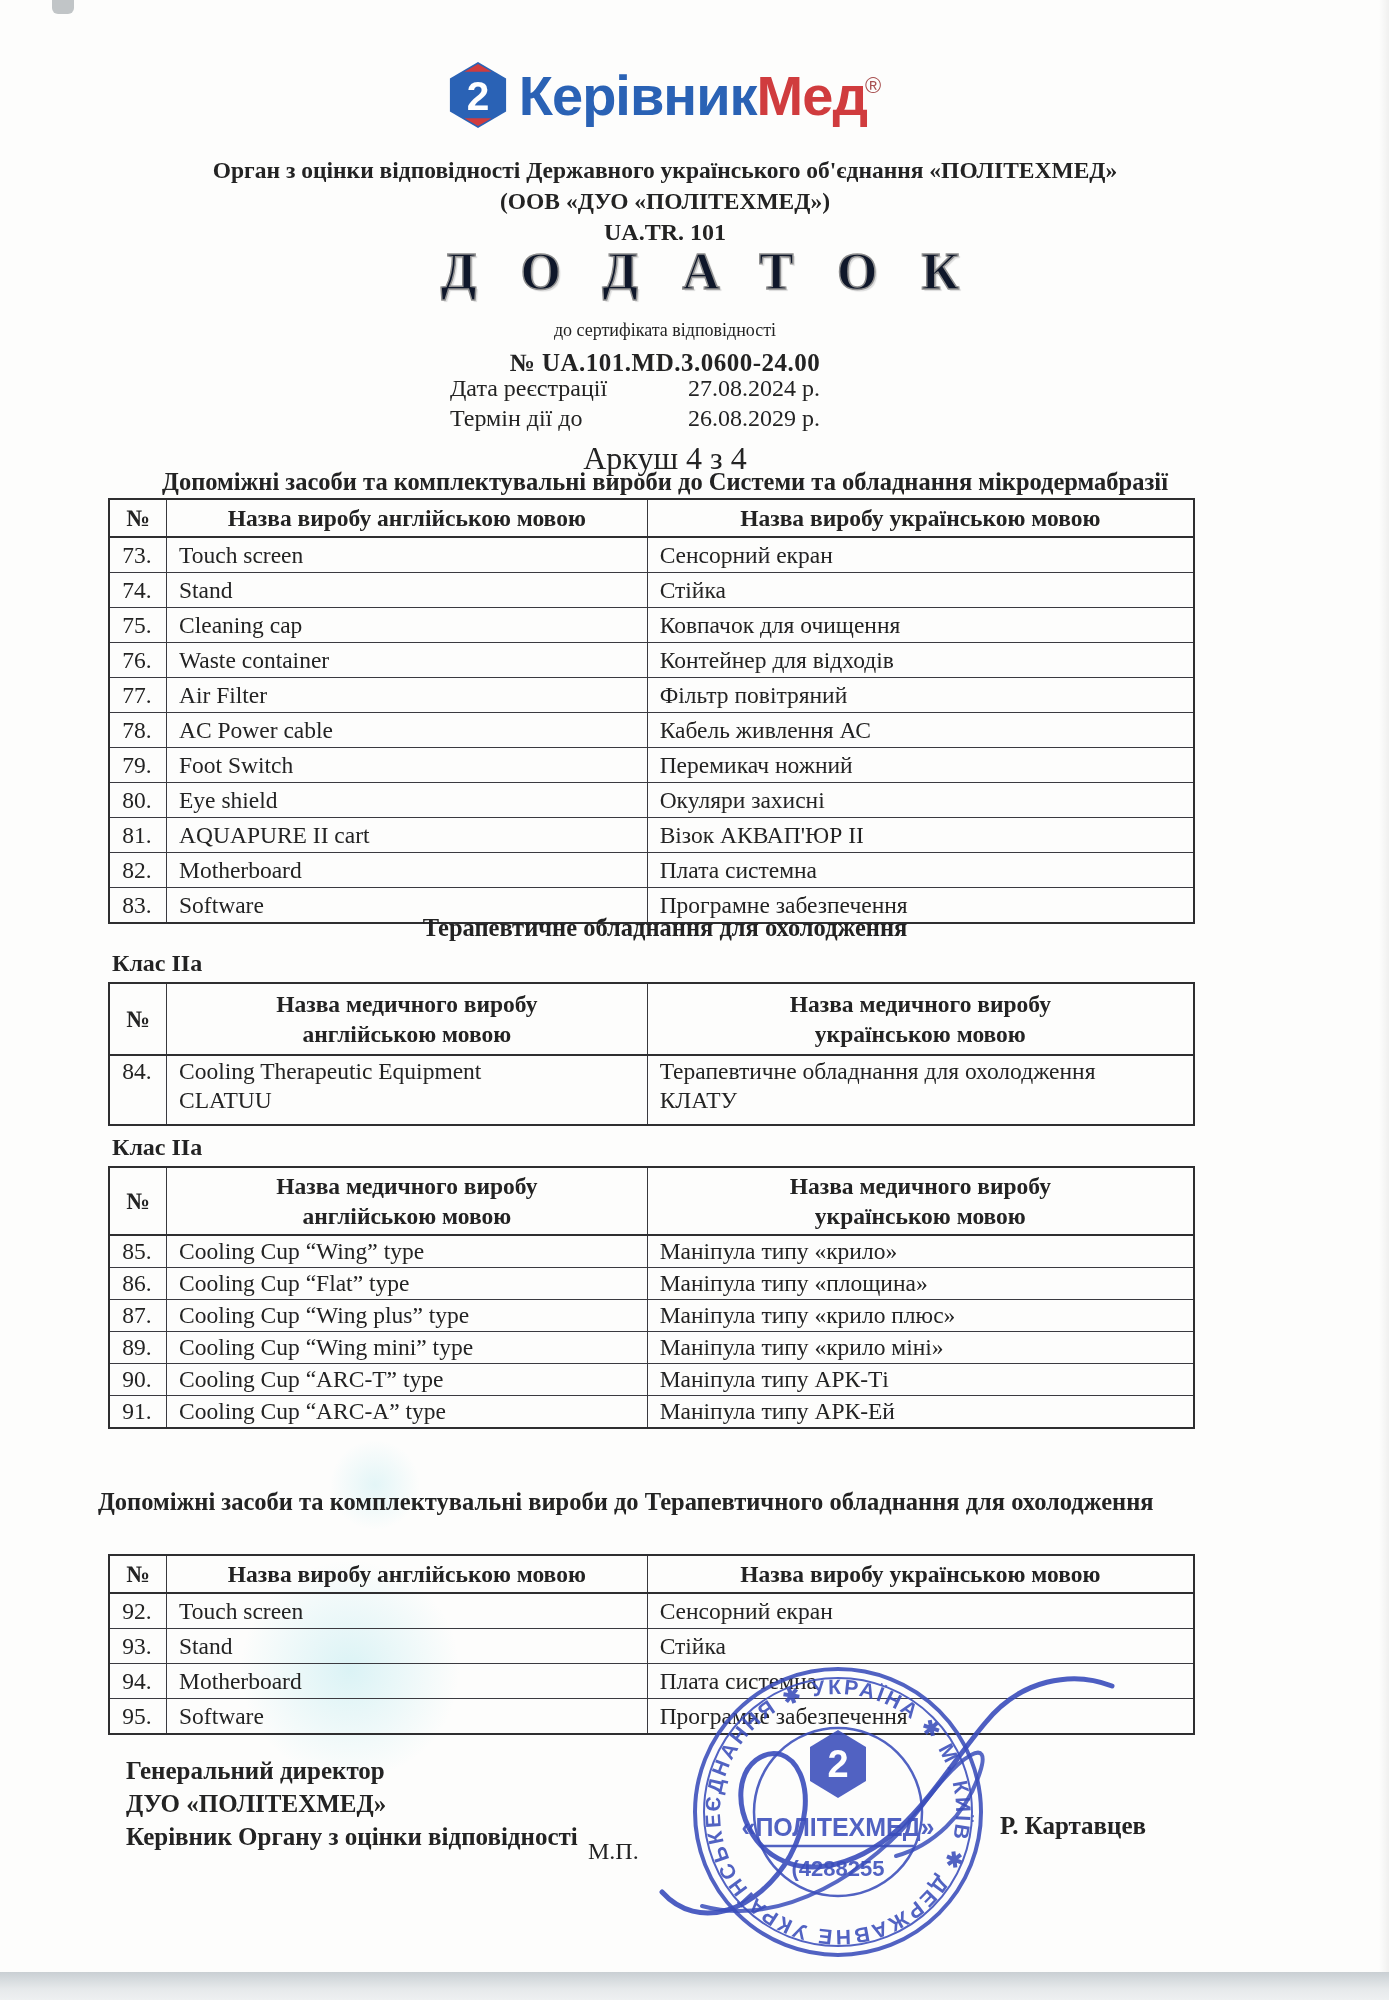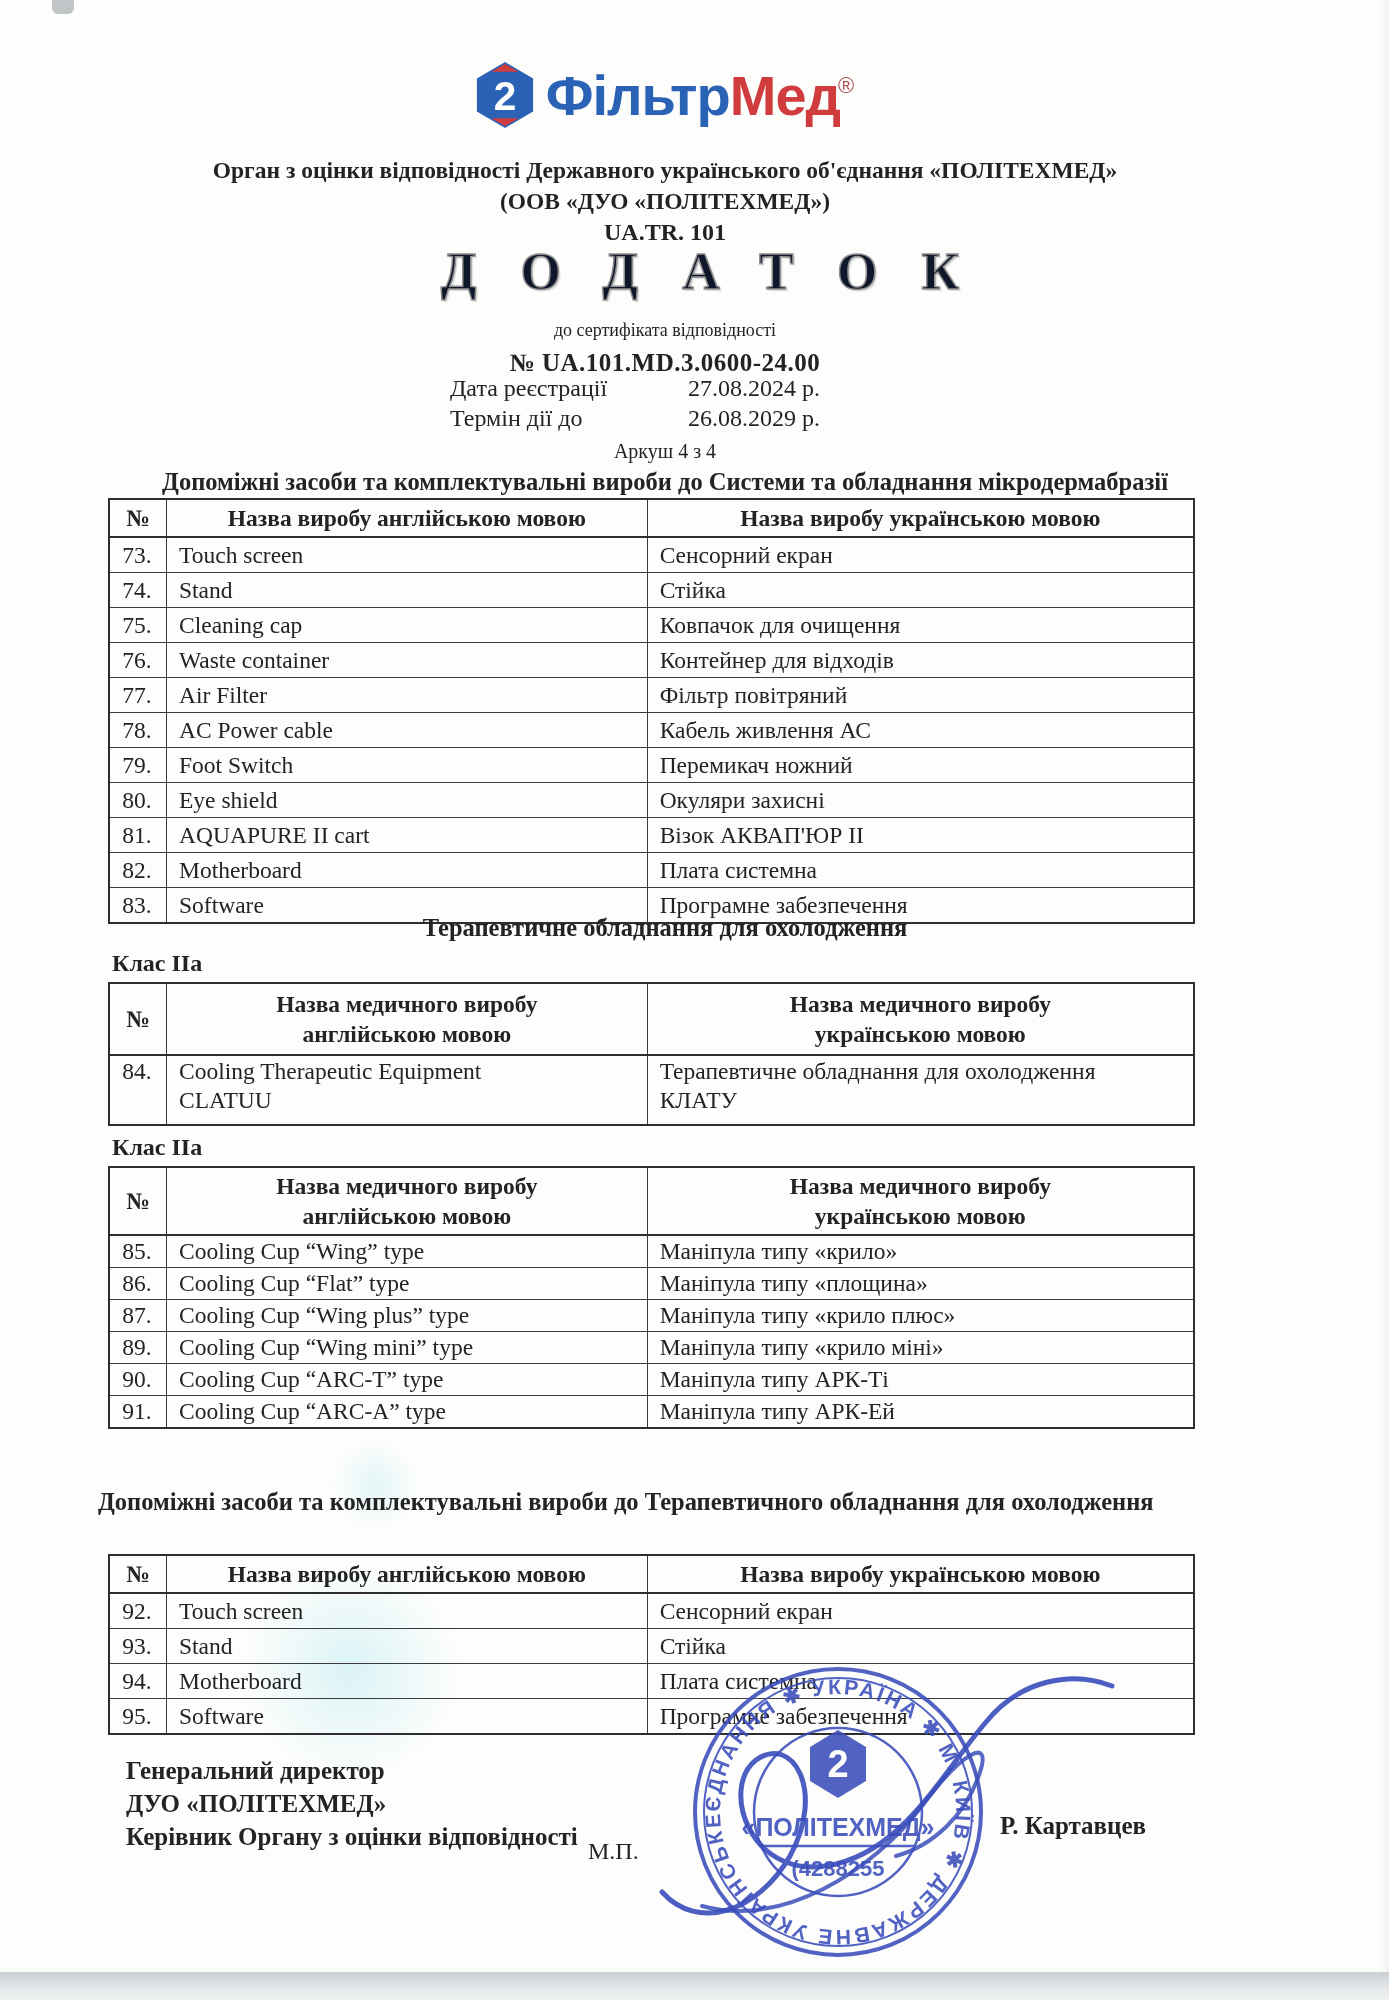--- a/index.html
+++ b/index.html
@@ -15,21 +15,21 @@
   .regmark{font-family:"Liberation Sans",sans-serif;font-size:22px;color:#a85050;position:relative;top:-22px;left:-2px;}
   .org1{left:0;top:157px;font-size:23.5px;font-weight:600;}
   .org2{left:0;top:188px;font-size:23.5px;font-weight:600;}
   .orgcode{left:0;top:219px;font-size:24px;font-weight:bold;}
   .doc-title{left:0;top:242px;font-size:52px;font-weight:bold;letter-spacing:44px;text-indent:44px;
              color:#0f172a;-webkit-text-stroke:1.5px #8f8f8f;text-shadow:2px 2px 1px #dcdcdc;padding-left:35px;}
   .subtitle{left:0;top:320px;font-size:18px;}
   .certnum{left:0;top:349px;font-size:25px;font-weight:bold;letter-spacing:.5px;}
   .dates{left:450px;top:373px;font-size:24px;line-height:30px;}
   .dlabel{display:inline-block;width:238px;}
-  .sheet{left:0;top:440px;font-size:20px;}
+  .sheet{left:0;top:440px;font-size:32px;}
   
   .tbl-title{left:0;top:468px;font-size:24.5px;font-weight:bold;}
   .sec2-title{left:0;top:914px;font-size:24.5px;font-weight:bold;}
   .class1{left:112px;top:950px;font-size:24px;font-weight:bold;}
   .class2{left:112px;top:1134px;font-size:24px;font-weight:bold;}
   .tbl4-title{left:98px;top:1486px;width:1140px;text-align:left;font-size:24.5px;font-weight:bold;line-height:32px;}
   table.doc{position:absolute;left:108px;width:1087px;border-collapse:collapse;
             border:2.5px solid #2e2e30;font-size:23.5px;table-layout:fixed;}
   table.doc th{border:1.8px solid #38383c;border-bottom:2.4px solid #2e2e30;font-weight:bold;
                text-align:center;white-space:pre-line;padding:2px 4px;line-height:30px;}
@@ -66,21 +66,21 @@
   <div class="abs edge-r"></div>
 
   <div class="abs logo-row">
     <svg width="62" height="70" viewBox="0 0 64 72">
       <polygon points="32,2 61,19 61,53 32,70 3,53 3,19" fill="#2a62b5"></polygon>
       <polygon points="32,4 46,12 18,12" fill="#d03c3e"></polygon>
       <polygon points="32,68 46,60 18,60" fill="#d03c3e"></polygon>
       <text x="32" y="51" text-anchor="middle" font-family="Liberation Sans, sans-serif" font-size="42" font-weight="bold" fill="#ffffff">2</text>
     </svg>
     <span>
-      <span class="logo-word lw-blue">Фільтр</span><span class="logo-word lw-red">Мед</span><span class="regmark">®</span>
+      <span class="logo-word lw-blue">Керівник</span><span class="logo-word lw-red">Мед</span><span class="regmark">®</span>
     </span>
   </div>
 
   <div class="abs center org1">Орган з оцінки відповідності Державного українського об'єднання «ПОЛІТЕХМЕД»</div>
   <div class="abs center org2">(ООВ «ДУО «ПОЛІТЕХМЕД»)</div>
   <div class="abs center orgcode">UA.TR. 101</div>
   <div class="abs center doc-title">ДОДАТОК</div>
   <div class="abs center subtitle">до сертифіката відповідності</div>
   <div class="abs center certnum">№ UA.101.MD.3.0600-24.00</div>
 

